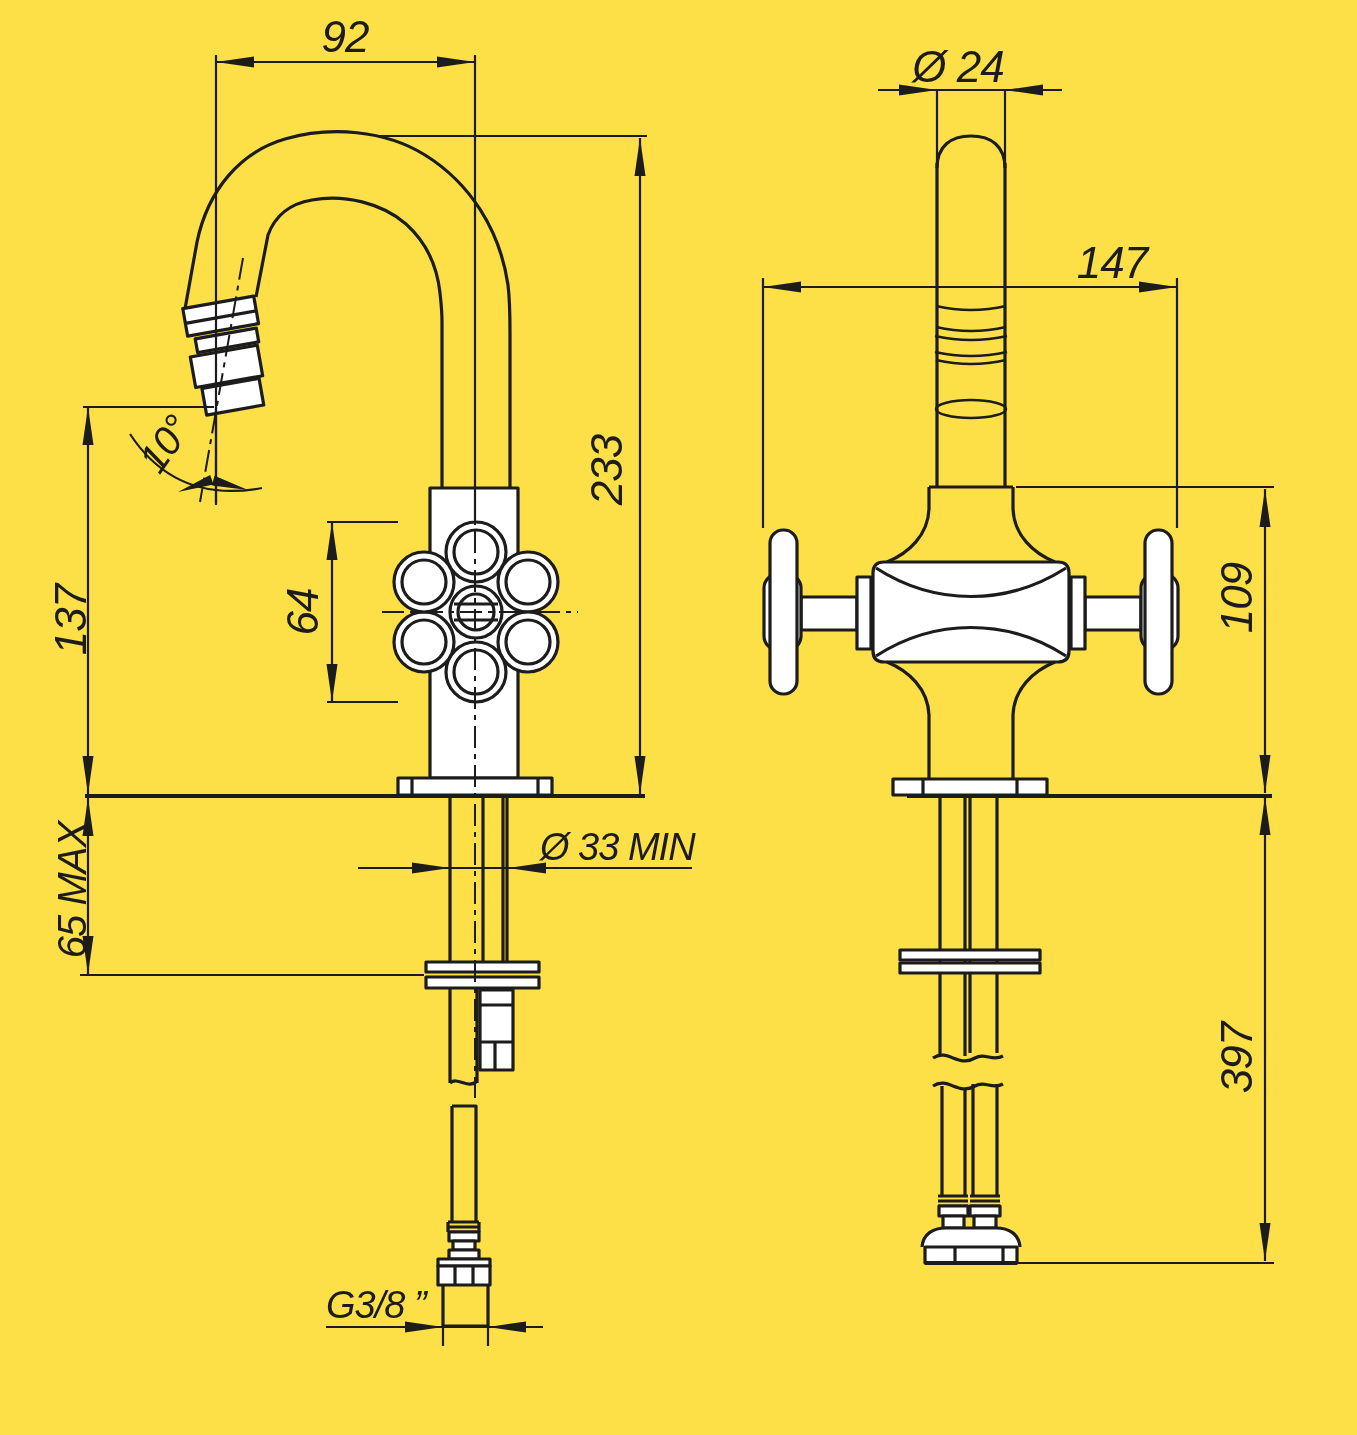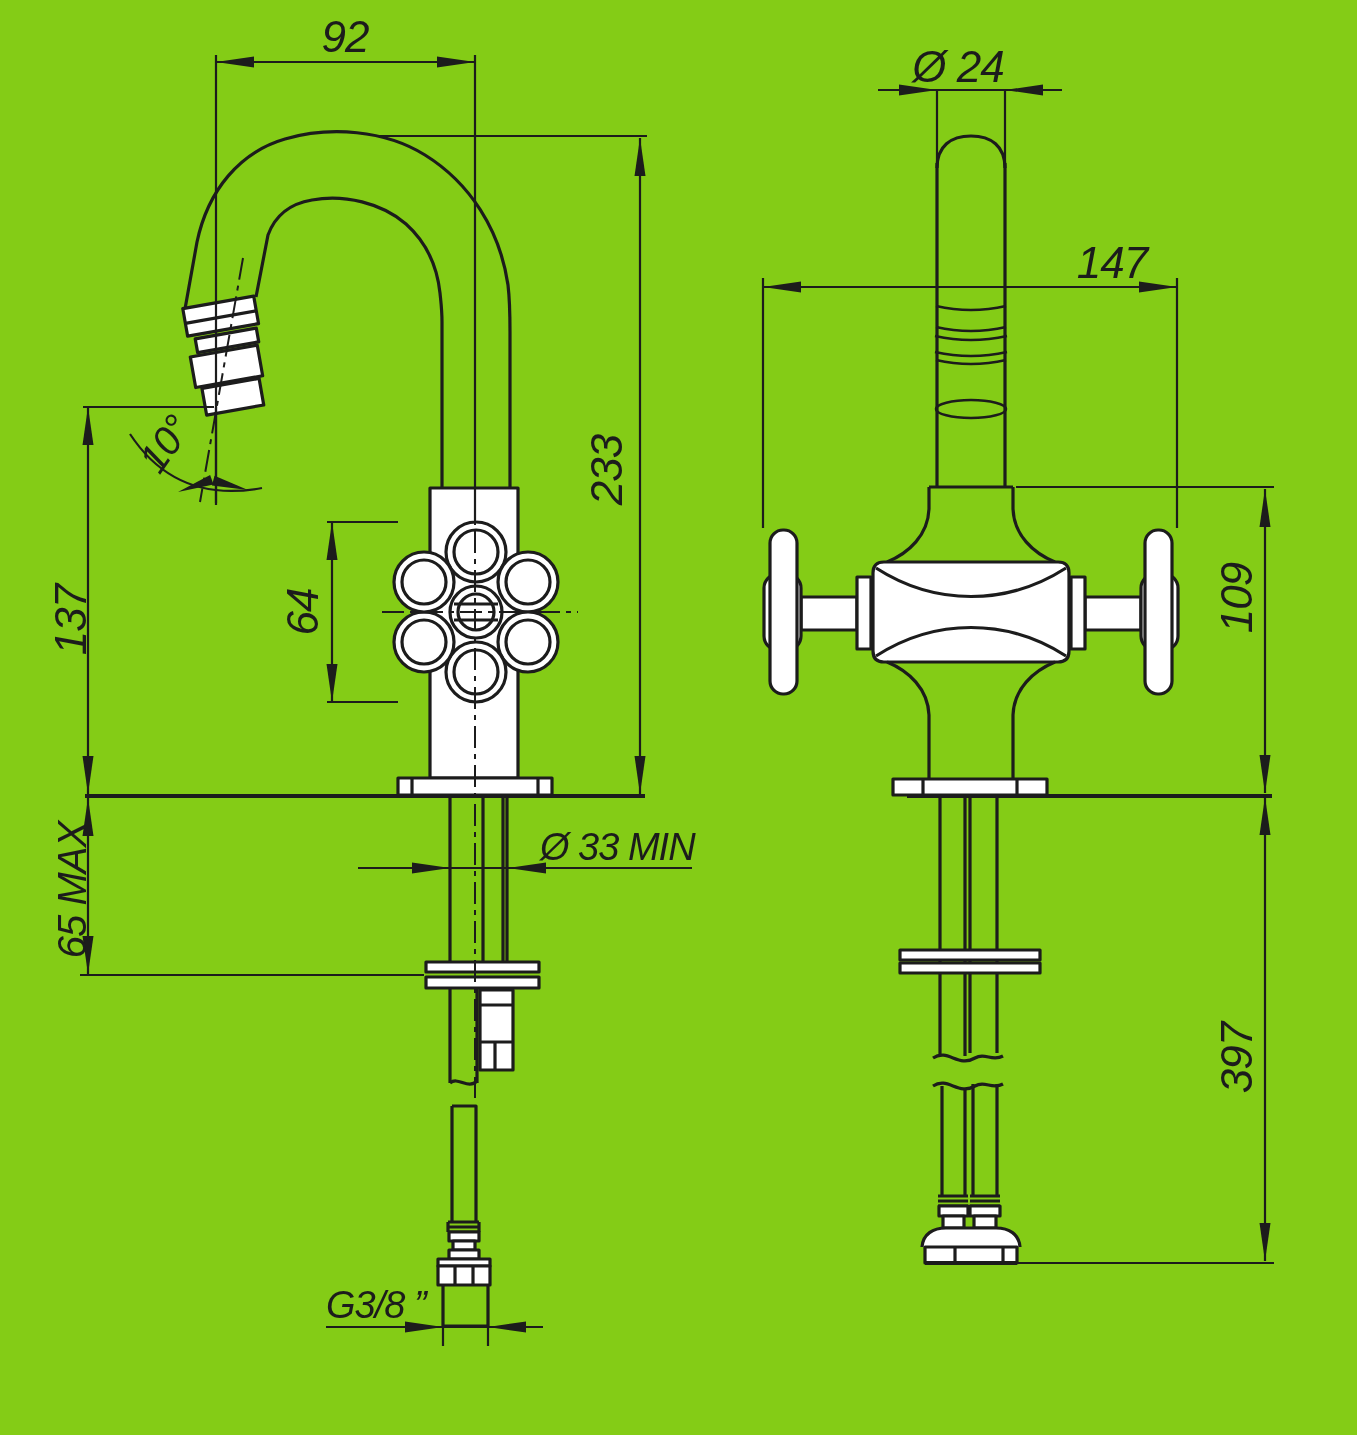--- a/index.html
+++ b/index.html
@@ -1,16 +1,16 @@
 <!DOCTYPE html>
 <html><head>
 <meta charset="utf-8">
 <style>
   html,body{margin:0;padding:0;background:#ffffff;}
-  .stage{position:relative;width:1357px;height:1435px;background:#84cc16;overflow:hidden;
+  .stage{position:relative;width:1357px;height:1435px;background:#fde047;overflow:hidden;
          font-family:"Liberation Sans",sans-serif;}
   svg{position:absolute;left:0;top:0;}
   .part{fill:none;stroke:#1c1c1c;stroke-width:3.2;stroke-linejoin:round;stroke-linecap:butt;}
   .partf{fill:#ffffff;stroke:#1c1c1c;stroke-width:3.2;stroke-linejoin:round;}
   .thick{fill:none;stroke:#1c1c1c;stroke-width:3.8;}
   .dim{fill:none;stroke:#1c1c1c;stroke-width:2.2;}
   .ring{fill:none;stroke:#1c1c1c;stroke-width:2.6;}
   .cl{fill:none;stroke:#1c1c1c;stroke-width:2;stroke-dasharray:22 6 5 6;}
   .ah{fill:#1c1c1c;stroke:none;}
   text{fill:#1c1c1c;font-style:italic;font-family:"Liberation Sans",sans-serif;letter-spacing:-1px;}

